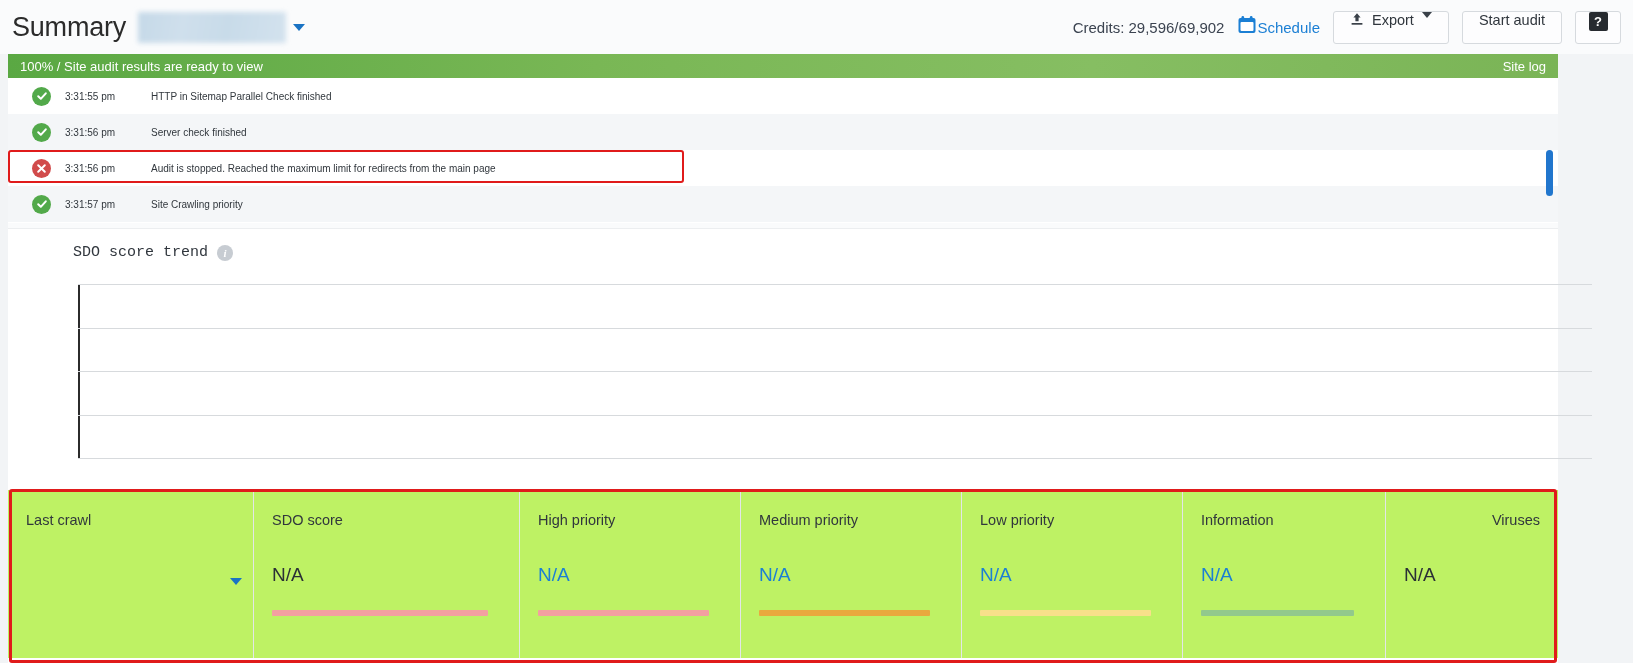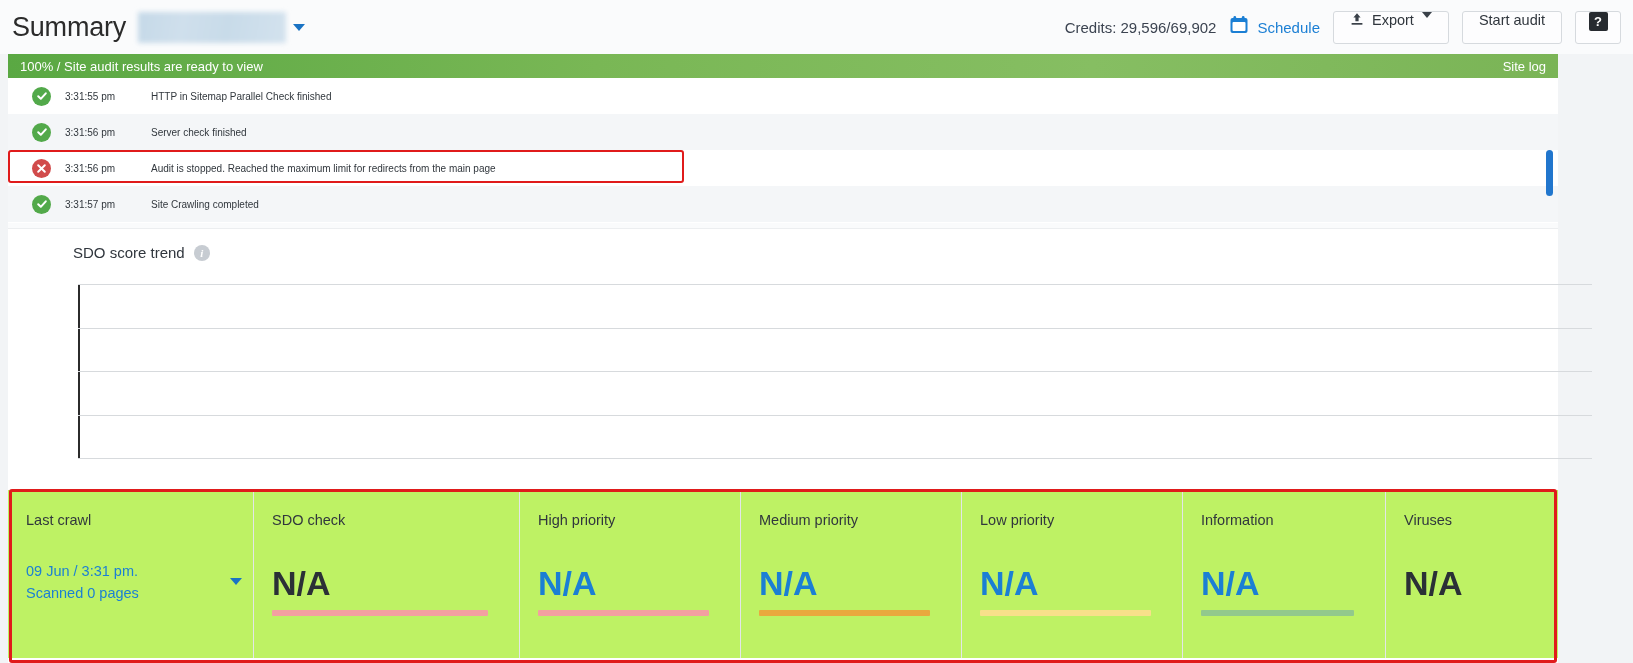--- a/index.html
+++ b/index.html
@@ -44,21 +44,21 @@
     margin-left: 1px;
   }
   .header-right {
     margin-left: auto; display: flex; align-items: center;
     gap: 13px; padding-right: 12px;
   }
   .credits {
     font-size: 15px; color: #3b4350;
   }
   .schedule-btn {
-    display: flex; align-items: center; gap: 8px;
+    display: flex; align-items: center; 
     cursor: pointer;
   }
   .schedule-label { font-size: 15px; color: #1b7fd4; }
   .btn {
     height: 33px; padding: 0 16px;
     background: #fdfdfe; border: 1px solid #d6dade;
     border-radius: 3px; font-size: 14.5px; color: #30363d;
     display: flex; align-items: flex-start; gap: 8px;
     cursor: pointer; white-space: nowrap;
   }
@@ -130,21 +130,21 @@
   .chart-card {
     position: absolute; left: 8px; top: 228px;
     width: 1550px; height: 252px;
     background: #ffffff;
     border-top: 1px solid #eceef0;
   }
   .chart-title-row {
     display: flex; align-items: center; gap: 9px;
     padding: 15px 0 0 65px;
   }
-  .chart-title { font-size: 15px; color: #30363d; }
+  .chart-title { font-size: 15px; color: #30363d; font-family: Liberation Mono, monospace; }
   .info-icon {
     width: 16px; height: 16px; border-radius: 50%;
     background: #c7ccd2; color: #ffffff;
     font-size: 11px; font-style: italic; font-weight: bold;
     display: inline-flex; align-items: center; justify-content: center;
     font-family: "Liberation Serif", serif;
     cursor: pointer;
   }
   .plot {
     position: absolute; left: 70px; top: 55px;
@@ -175,25 +175,25 @@
     width: 1550px; height: 168px;
     background: #bef264;
     display: flex;
   }
   .metric {
     flex: 0 0 auto; height: 168px;
     border-right: 1px solid #e3e6e8;
     padding: 22px 18px 0 18px;
     position: relative;
   }
-  .metric:last-child { border-right: none; }
+  .metric:last-child { border-right: none; text-align: right; }
   .metric-label { font-size: 14.5px; color: #31373d; }
   .metric-value {
     position: absolute; left: 18px; top: 74px;
-    font-size: 34px; font-weight: 700;
+    font-size: 19px; font-weight: 400;
   }
   .metric-value.dark { color: #2b3036; }
   .metric-value.link { color: #1b7fd4; cursor: pointer; }
   .metric-bar {
     position: absolute; left: 18px; top: 120px;
     height: 6px; border-radius: 1px;
   }
   .crawl-links {
     position: absolute; left: 18px; top: 70px;
     font-size: 14.5px; color: #1b7fd4; line-height: 22px;
@@ -310,21 +310,21 @@
         <span class="log-time">3:31:56 pm</span>
         <span class="log-msg">Audit is stopped. Reached the maximum limit for redirects from the main page</span>
       </div>
       <div class="log-row alt">
         <span class="log-icon ok">
           <svg width="12" height="12" viewBox="0 0 12 12">
             <path d="M2.2 6.2 L4.8 8.8 L9.8 3.3" stroke="#ffffff" stroke-width="2" fill="none" stroke-linecap="round" stroke-linejoin="round"></path>
           </svg>
         </span>
         <span class="log-time">3:31:57 pm</span>
-        <span class="log-msg">Site Crawling completed</span>
+        <span class="log-msg">Site Crawling priority</span>
       </div>
     </div>
   <div class="error-box"></div>
   <div class="log-scroll-thumb"></div>
 
   <div class="chart-card">
     <div class="chart-title-row">
       <div class="chart-title">SDO score trend</div>
       <div class="info-icon">i</div>
     </div>
@@ -348,28 +348,24 @@
           <path d="M6 24 L15 12 L22 20 L38 8" stroke="#ffffff" stroke-width="2.6" fill="none"></path>
         </svg>
       </span>
       <span class="wm-text">SERPSTAT</span>
     </div>
   </div>
 
   <div class="metrics" id="metrics">
       <div class="metric" style="width: 246px;">
         <div class="metric-label">Last crawl</div>
-        <div class="crawl-links">
-          <div>09 Jun / 3:31 pm.</div>
-          <div>Scanned 0 pages</div>
-        </div>
         <div class="crawl-caret"></div>
       </div>
       <div class="metric" style="width: 266px;">
-        <div class="metric-label">SDO check</div>
+        <div class="metric-label">SDO score</div>
         <div class="metric-value dark">N/A</div>
         <div class="metric-bar" style="background: rgb(243, 160, 160); width: 216px;"></div>
       </div>
       <div class="metric" style="width: 221px;">
         <div class="metric-label">High priority</div>
         <div class="metric-value link">N/A</div>
         <div class="metric-bar" style="background: rgb(243, 160, 160); width: 171px;"></div>
       </div>
       <div class="metric" style="width: 221px;">
         <div class="metric-label">Medium priority</div>

